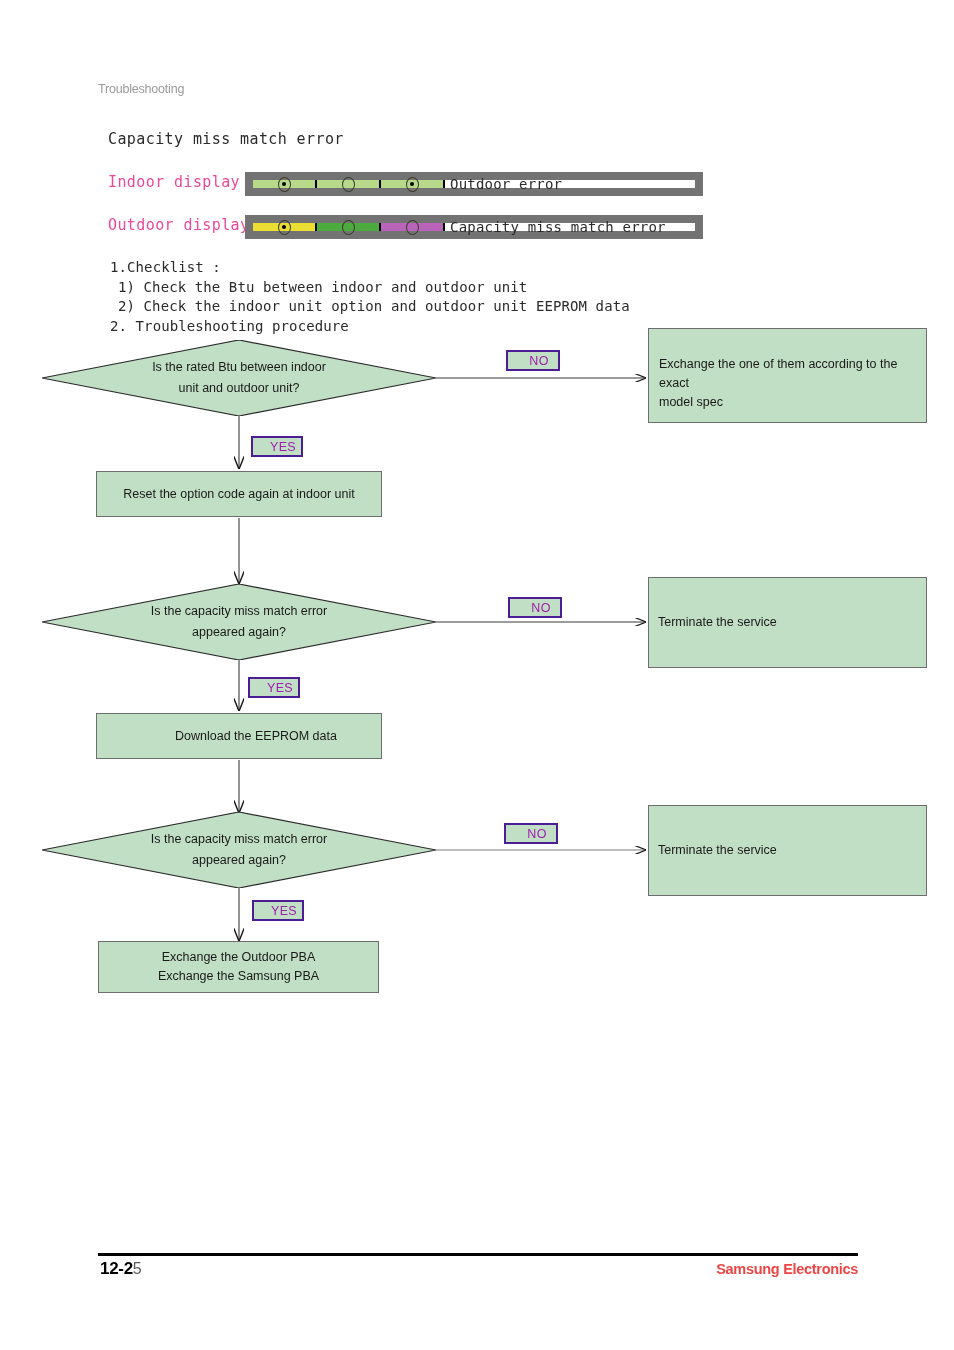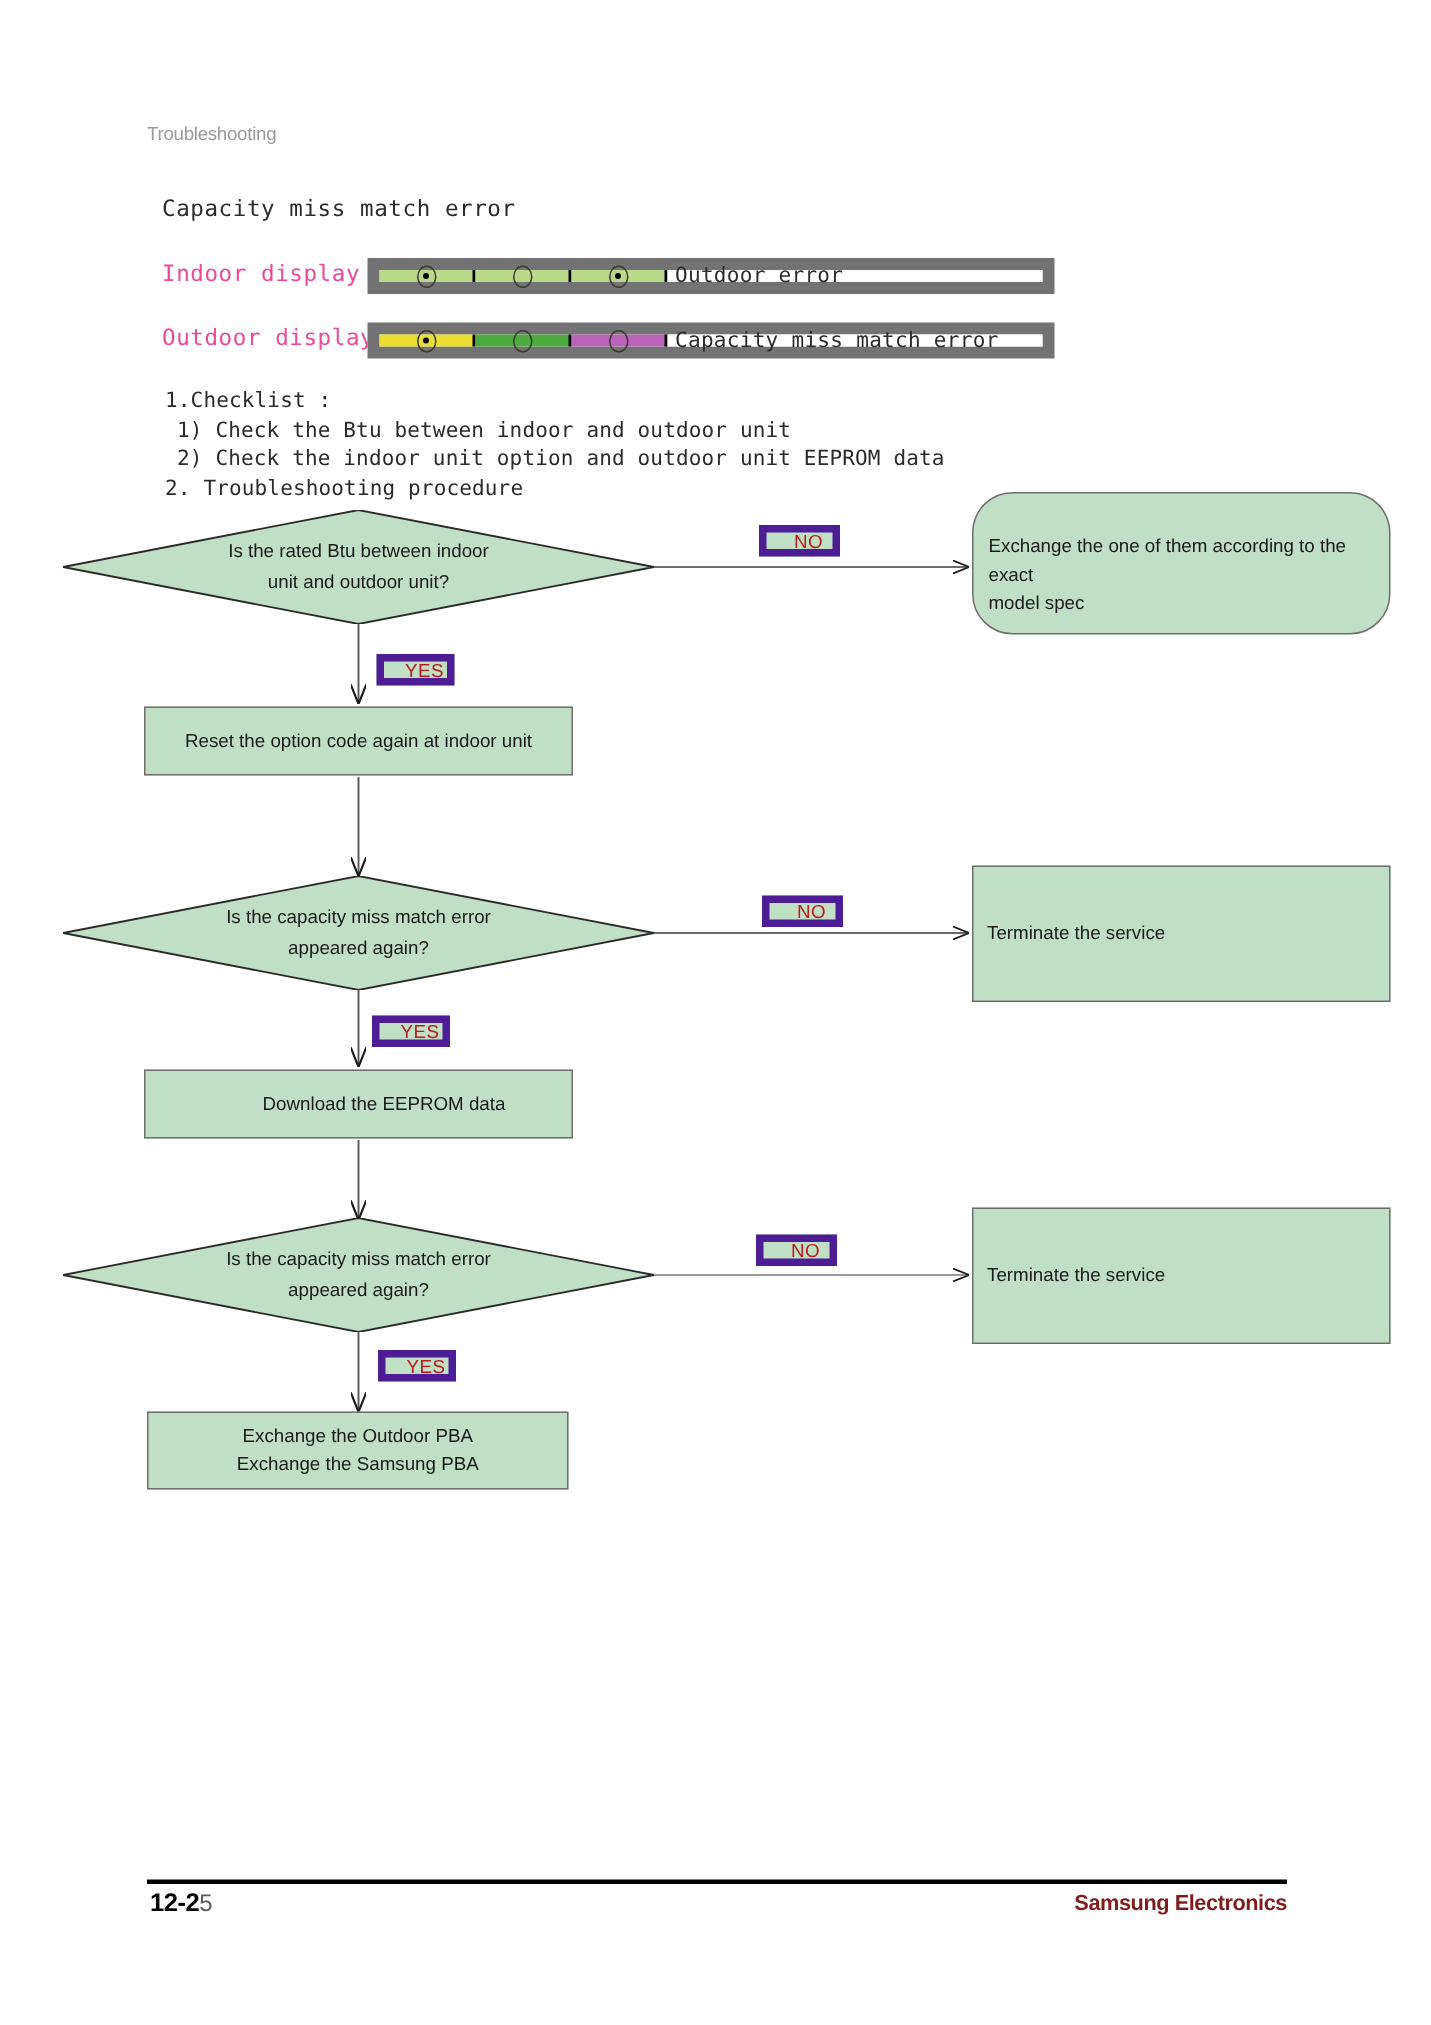--- a/index.html
+++ b/index.html
@@ -172,25 +172,25 @@
     font-size: 12.5px;
     color: #1a1a1a;
     line-height: 21px;
     text-align: center;
     white-space: nowrap;
   }
 
   .edge-label {
     position: absolute;
     background: #c0dfc5;
-    border: 5px solid #4c1d95;
+    border: 2px solid #4c1d95;
     box-sizing: border-box;
     font-family: "Liberation Sans", sans-serif;
     font-size: 12.5px;
-    color: #b91c1c;
+    color: #a21caf;
     display: flex;
     align-items: center;
     justify-content: center;
     letter-spacing: 0.3px;
     padding-left: 12px;
   }
 
   .conn { position: absolute; left: 0; top: 0; width: 954px; height: 1050px; pointer-events: none; }
 
   
@@ -218,21 +218,21 @@
     color: #5a5a5a;
     font-size: 16px;
   }
   .footer-brand {
     position: absolute;
     right: 96px;
     top: 1261px;
     font-family: "Liberation Sans", sans-serif;
     font-size: 14.5px;
     font-weight: bold;
-    color: #7f1d1d;
+    color: #ef4444;
     letter-spacing: -0.3px;
     white-space: nowrap;
   }
 </style>
 </head>
 <body>
 
 <div class="page">
 
   <div class="doc-header">Troubleshooting</div>
@@ -309,21 +309,21 @@
         <polygon points="197,0 394,38 197,76 0,38" fill="#c0dfc5" stroke="#2a2a2a" stroke-width="1.2"></polygon>
       </svg>
       <div class="dtext">
         <div>Is the rated Btu between indoor</div>
         <div>unit and outdoor unit?</div>
       </div>
     </div>
 
     <div class="edge-label" style="left:506px; top:350px; width:54px; height:21px;">NO</div>
 
-    <div class="node-box lefttop" style="left:648px; top:328px; width:279px; height:95px;border-radius:27px;">
+    <div class="node-box lefttop" style="left:648px; top:328px; width:279px; height:95px;">
       <div>Exchange the one of them according to the exact</div>
       <div>model spec</div>
     </div>
 
     <div class="edge-label" style="left:251px; top:436px; width:52px; height:21px;">YES</div>
 
     <div class="node-box centered" style="left:96px; top:471px; width:286px; height:46px;">Reset the option code again at indoor unit</div>
 
     <div class="diamond" style="left:42px; top:584px; width:394px; height:76px;">
       <svg width="394" height="76" viewBox="0 0 394 76">

